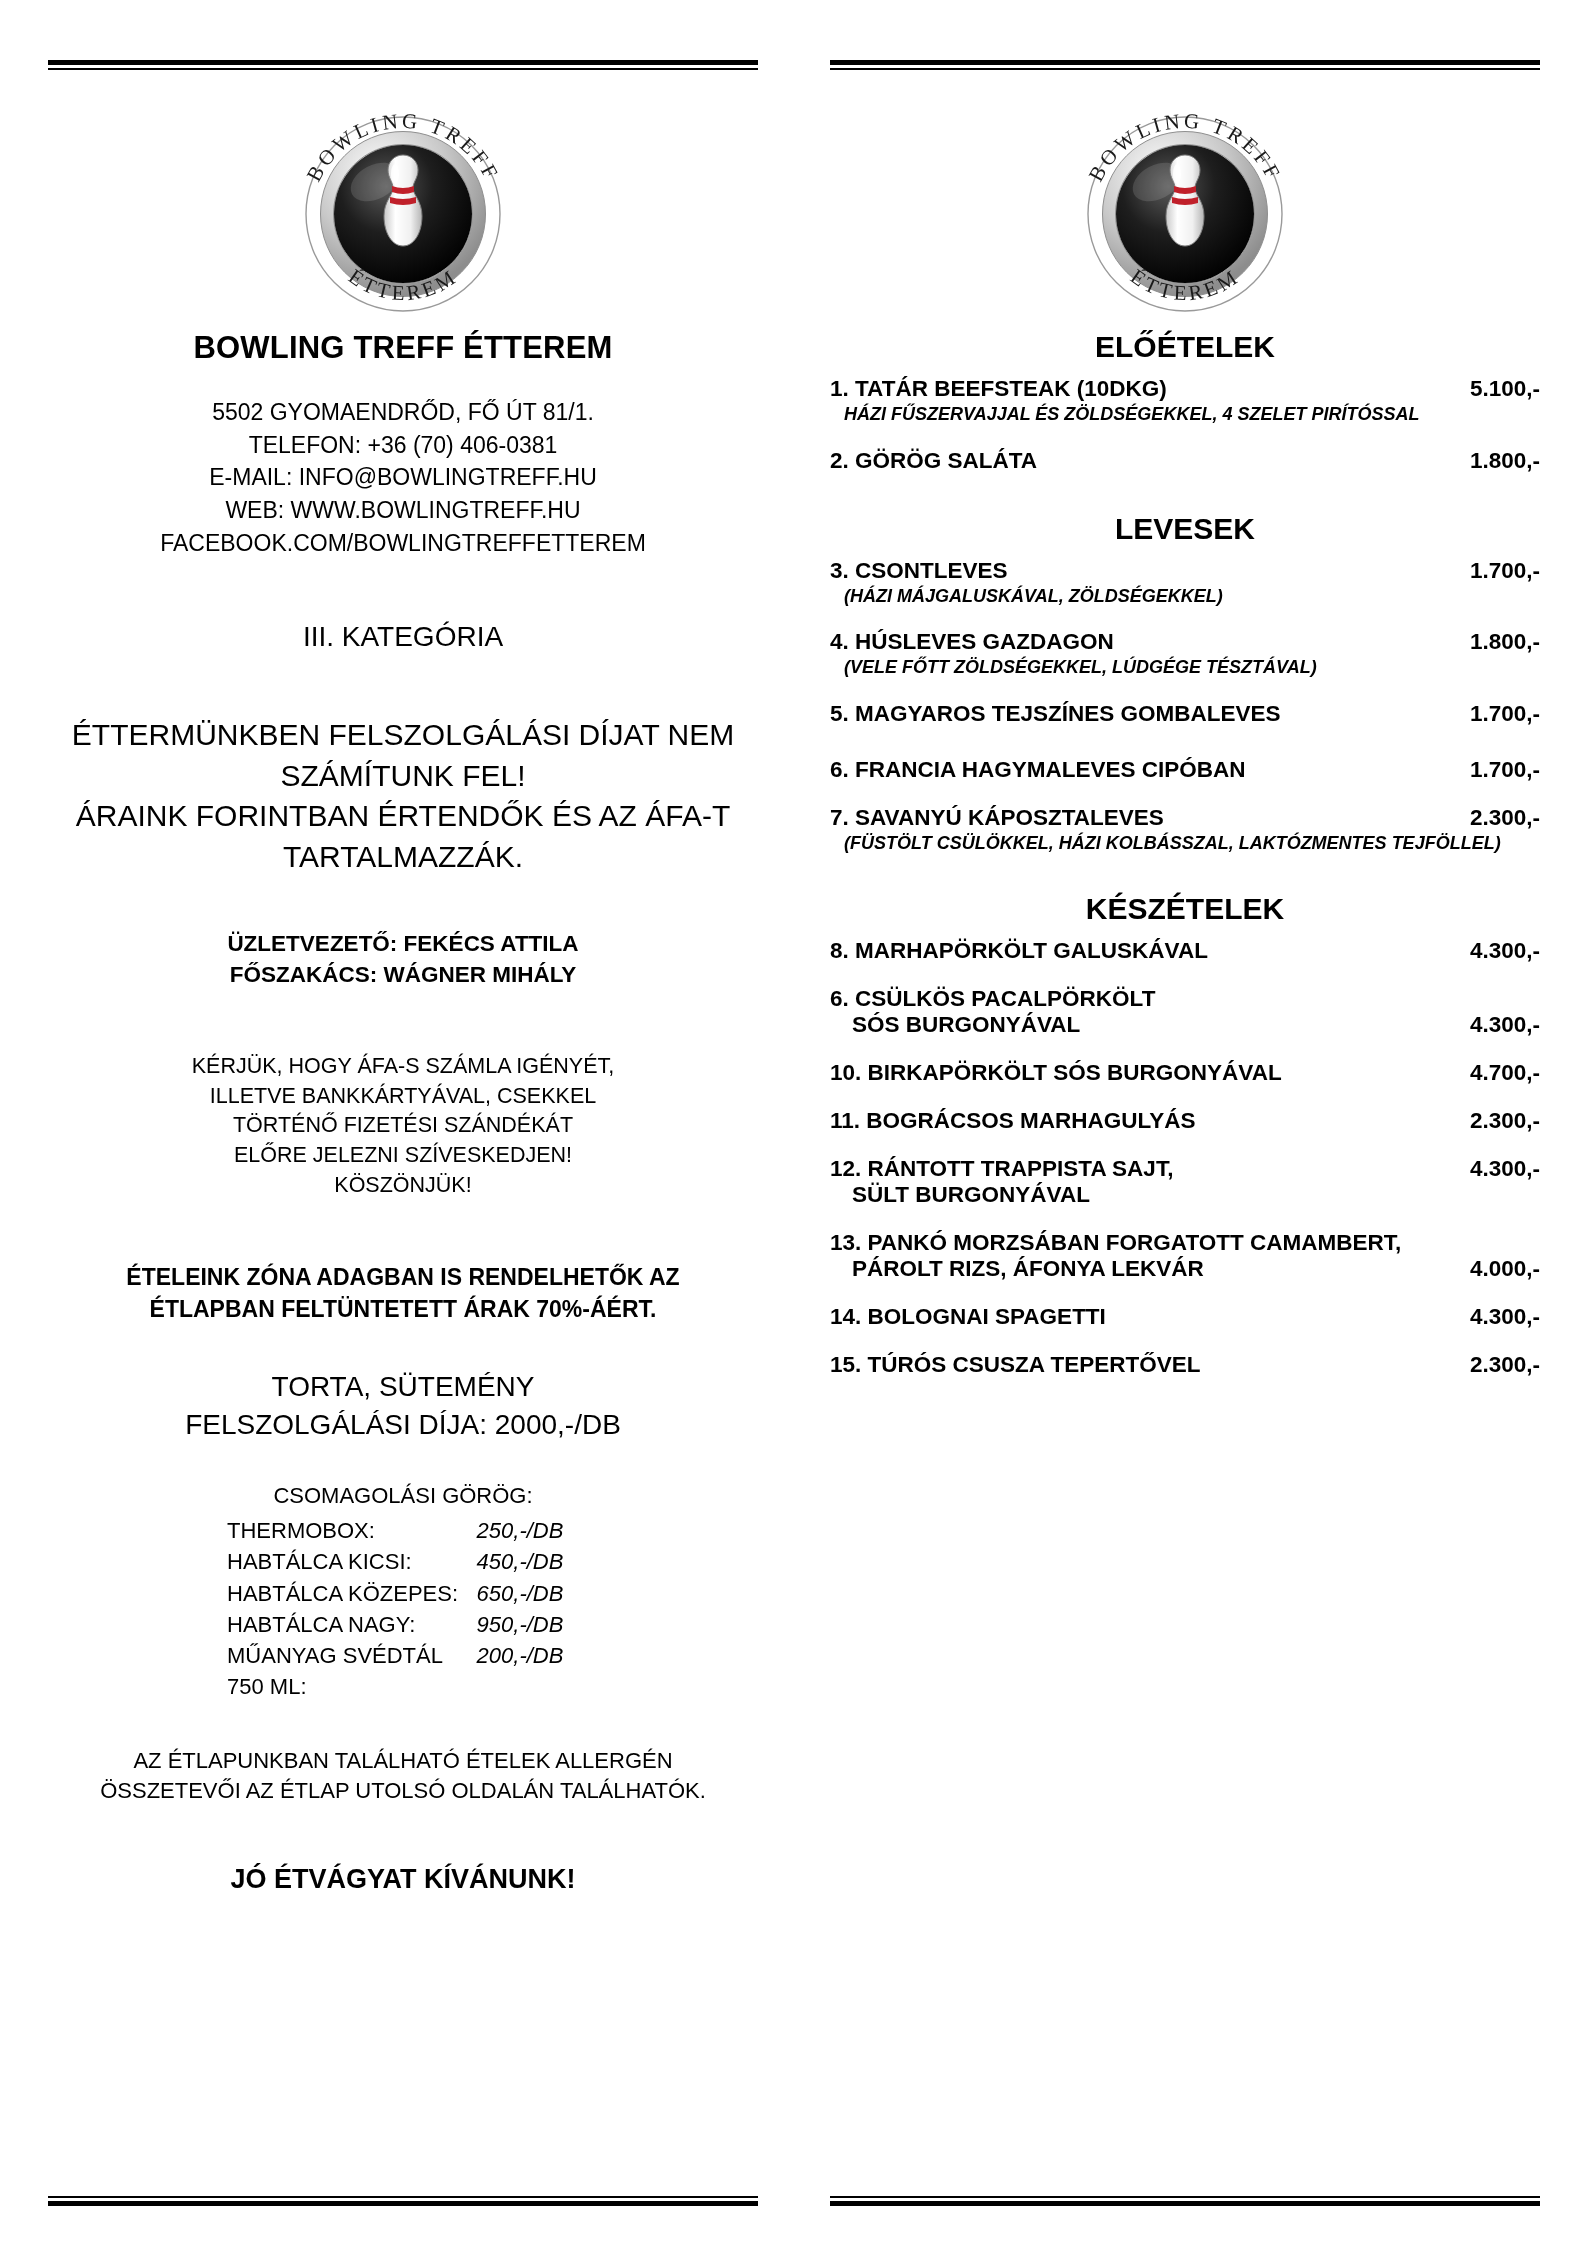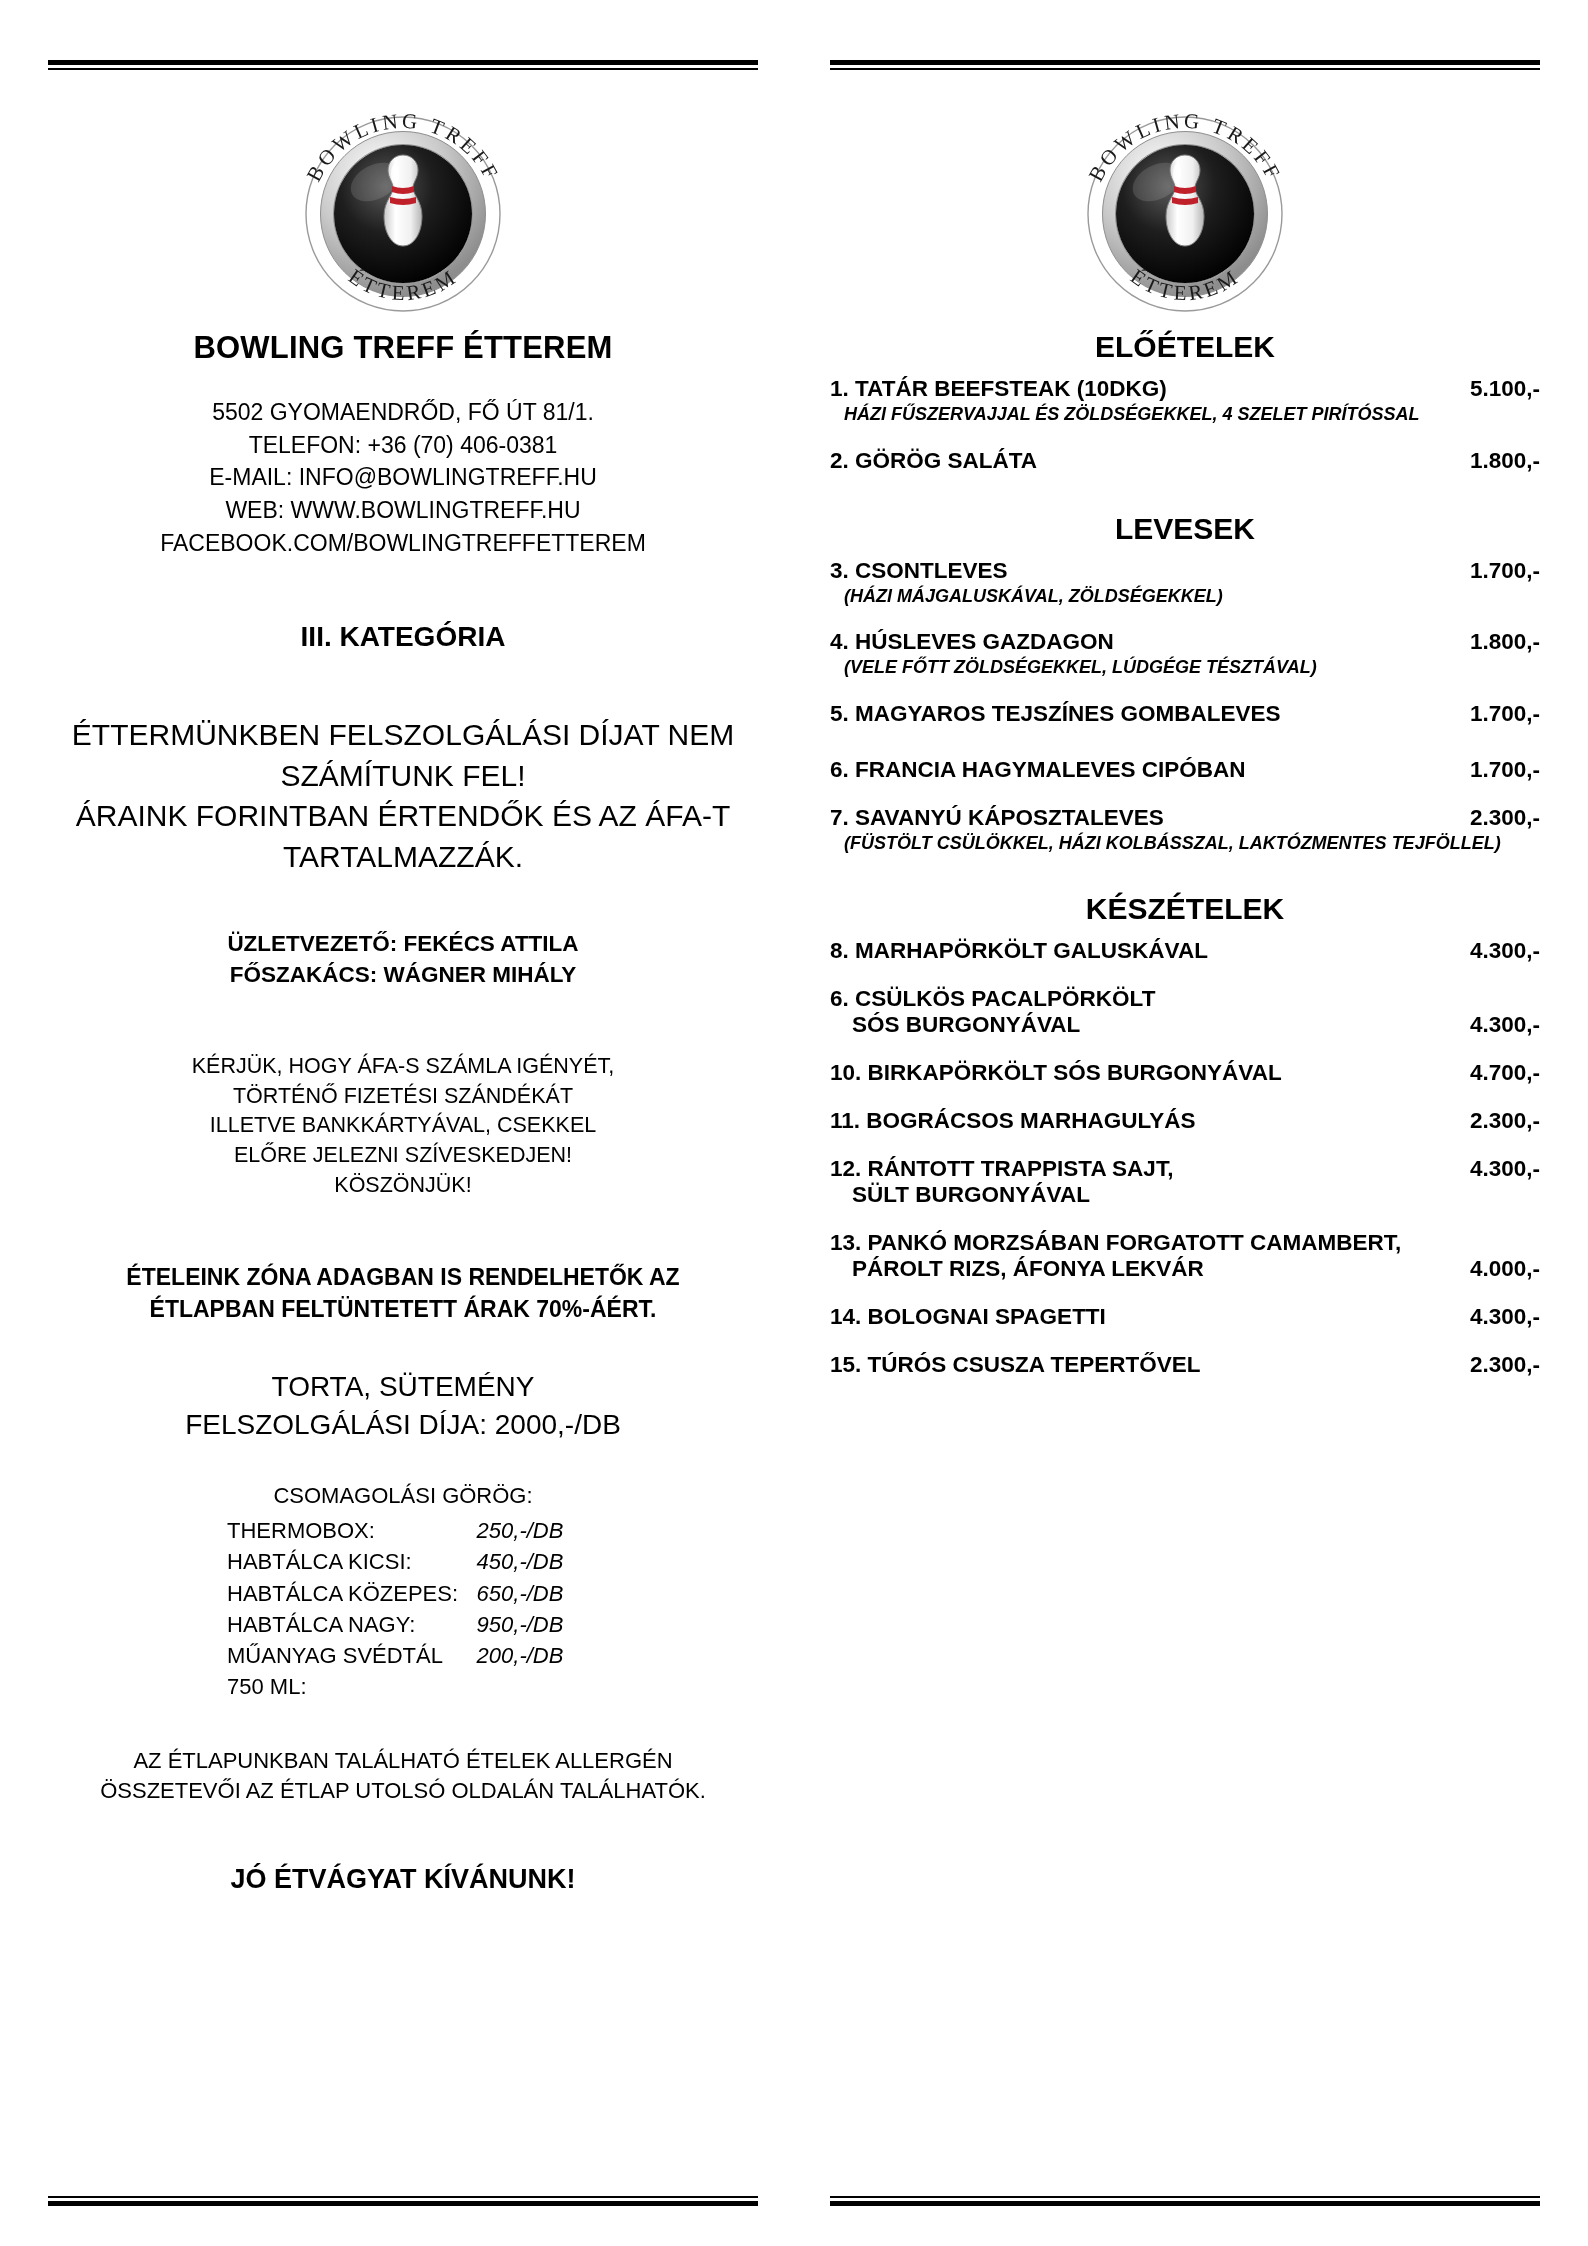--- a/index.html
+++ b/index.html
@@ -75,21 +75,21 @@
   .contact-block {
     text-align: center;
     font-size: 23px;
     line-height: 1.42;
     margin-top: 30px;
   }
   .contact-line { white-space: nowrap; }
   .category-title {
     text-align: center;
     font-size: 28px;
-    font-weight: bold;
+    font-weight: normal;
     margin-top: 62px;
   }
   .notice-service {
     text-align: center;
     font-size: 30px;
     line-height: 1.35;
     margin-top: 62px;
   }
   .staff-block {
     text-align: center;
@@ -281,22 +281,22 @@
       <div>ÁRAINK FORINTBAN ÉRTENDŐK ÉS AZ ÁFA-T TARTALMAZZÁK.</div>
     </div>
 
     <div class="staff-block">
       <div>ÜZLETVEZETŐ: FEKÉCS ATTILA</div>
       <div>FŐSZAKÁCS: WÁGNER MIHÁLY</div>
     </div>
 
     <div class="invoice-note">
       <div>KÉRJÜK, HOGY ÁFA-S SZÁMLA IGÉNYÉT,</div>
+      <div>ILLETVE BANKKÁRTYÁVAL, CSEKKEL</div>
       <div>TÖRTÉNŐ FIZETÉSI SZÁNDÉKÁT</div>
-      <div>ILLETVE BANKKÁRTYÁVAL, CSEKKEL</div>
       <div>ELŐRE JELEZNI SZÍVESKEDJEN!</div>
       <div>KÖSZÖNJÜK!</div>
     </div>
 
     <div class="zone-note">
       <div>ÉTELEINK ZÓNA ADAGBAN IS RENDELHETŐK AZ</div>
       <div>ÉTLAPBAN FELTÜNTETETT ÁRAK 70%-ÁÉRT.</div>
     </div>
 
     <div class="cake-block">

